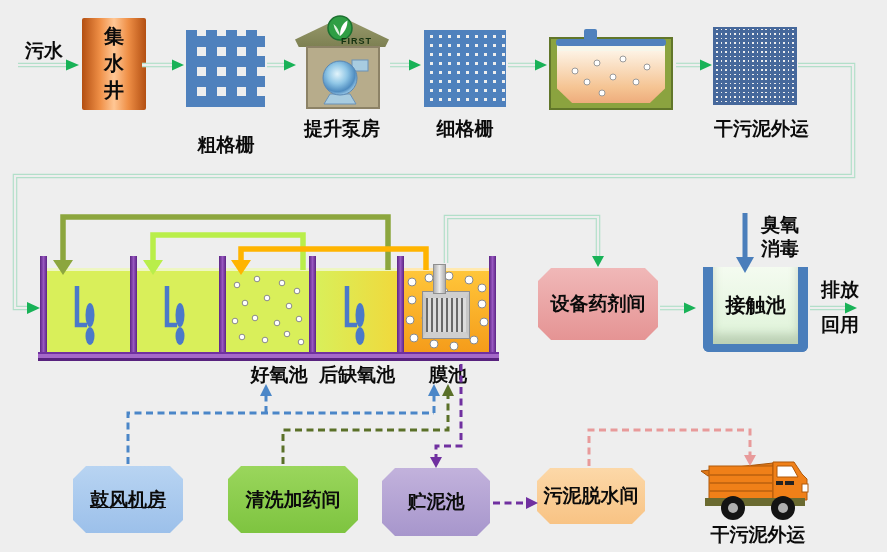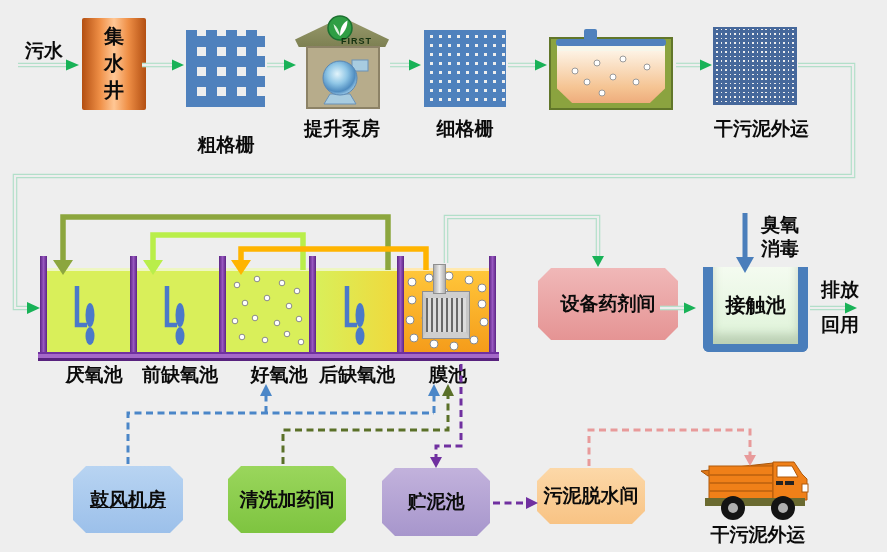--- a/index.html
+++ b/index.html
@@ -297,44 +297,42 @@
   <div class="pipe"></div>
 
   <div class="wall" style="left:40px"></div>
   <div class="wall" style="left:130px"></div>
   <div class="wall" style="left:219px"></div>
   <div class="wall" style="left:309px"></div>
   <div class="wall" style="left:397px"></div>
   <div class="wall" style="left:489px"></div>
   <div class="tank-bottom"></div>
 
-  <div class="lbl" style="left:55px;top:362px;width:78px">厌氧池</div>
-  <div class="lbl" style="left:136px;top:362px;width:88px">前缺氧池</div>
   <div class="lbl" style="left:240px;top:362px;width:78px">好氧池</div>
   <div class="lbl" style="left:313px;top:362px;width:88px">后缺氧池</div>
   <div class="lbl" style="left:423px;top:362px;width:50px">膜池</div>
 
-  <div class="box3d b-pink" style="left:538px;top:268px;width:140px;height:72px">
+  <div class="box3d b-pink" style="left:538px;top:268px;width:120px;height:72px">
     <span>设备药剂间</span>
   </div>
 
   <div class="contact">
     <span>接触池</span>
   </div>
 
   <div class="lbl" style="left:758px;top:212px;width:44px">臭氧</div>
   <div class="lbl" style="left:758px;top:236px;width:44px">消毒</div>
 
   <div class="lbl" style="left:818px;top:277px;width:44px">排放</div>
   <div class="lbl" style="left:818px;top:312px;width:44px">回用</div>
 
   <div class="box3d b-blue" style="left:73px;top:466px;width:110px;height:67px">
     <span>鼓风机房</span>
   </div>
-  <div class="box3d b-green" style="left:228px;top:466px;width:118px;height:67px">
+  <div class="box3d b-green" style="left:228px;top:466px;width:130px;height:67px">
     <span>清洗加药间</span>
   </div>
   <div class="box3d b-purple" style="left:382px;top:468px;width:108px;height:68px">
     <span>贮泥池</span>
   </div>
   <div class="box3d b-peach" style="left:537px;top:468px;width:108px;height:56px">
     <span>污泥脱水间</span>
   </div>
 
   <svg class="abs" style="left:695px;top:448px" width="120" height="75" viewBox="0 0 120 75">

